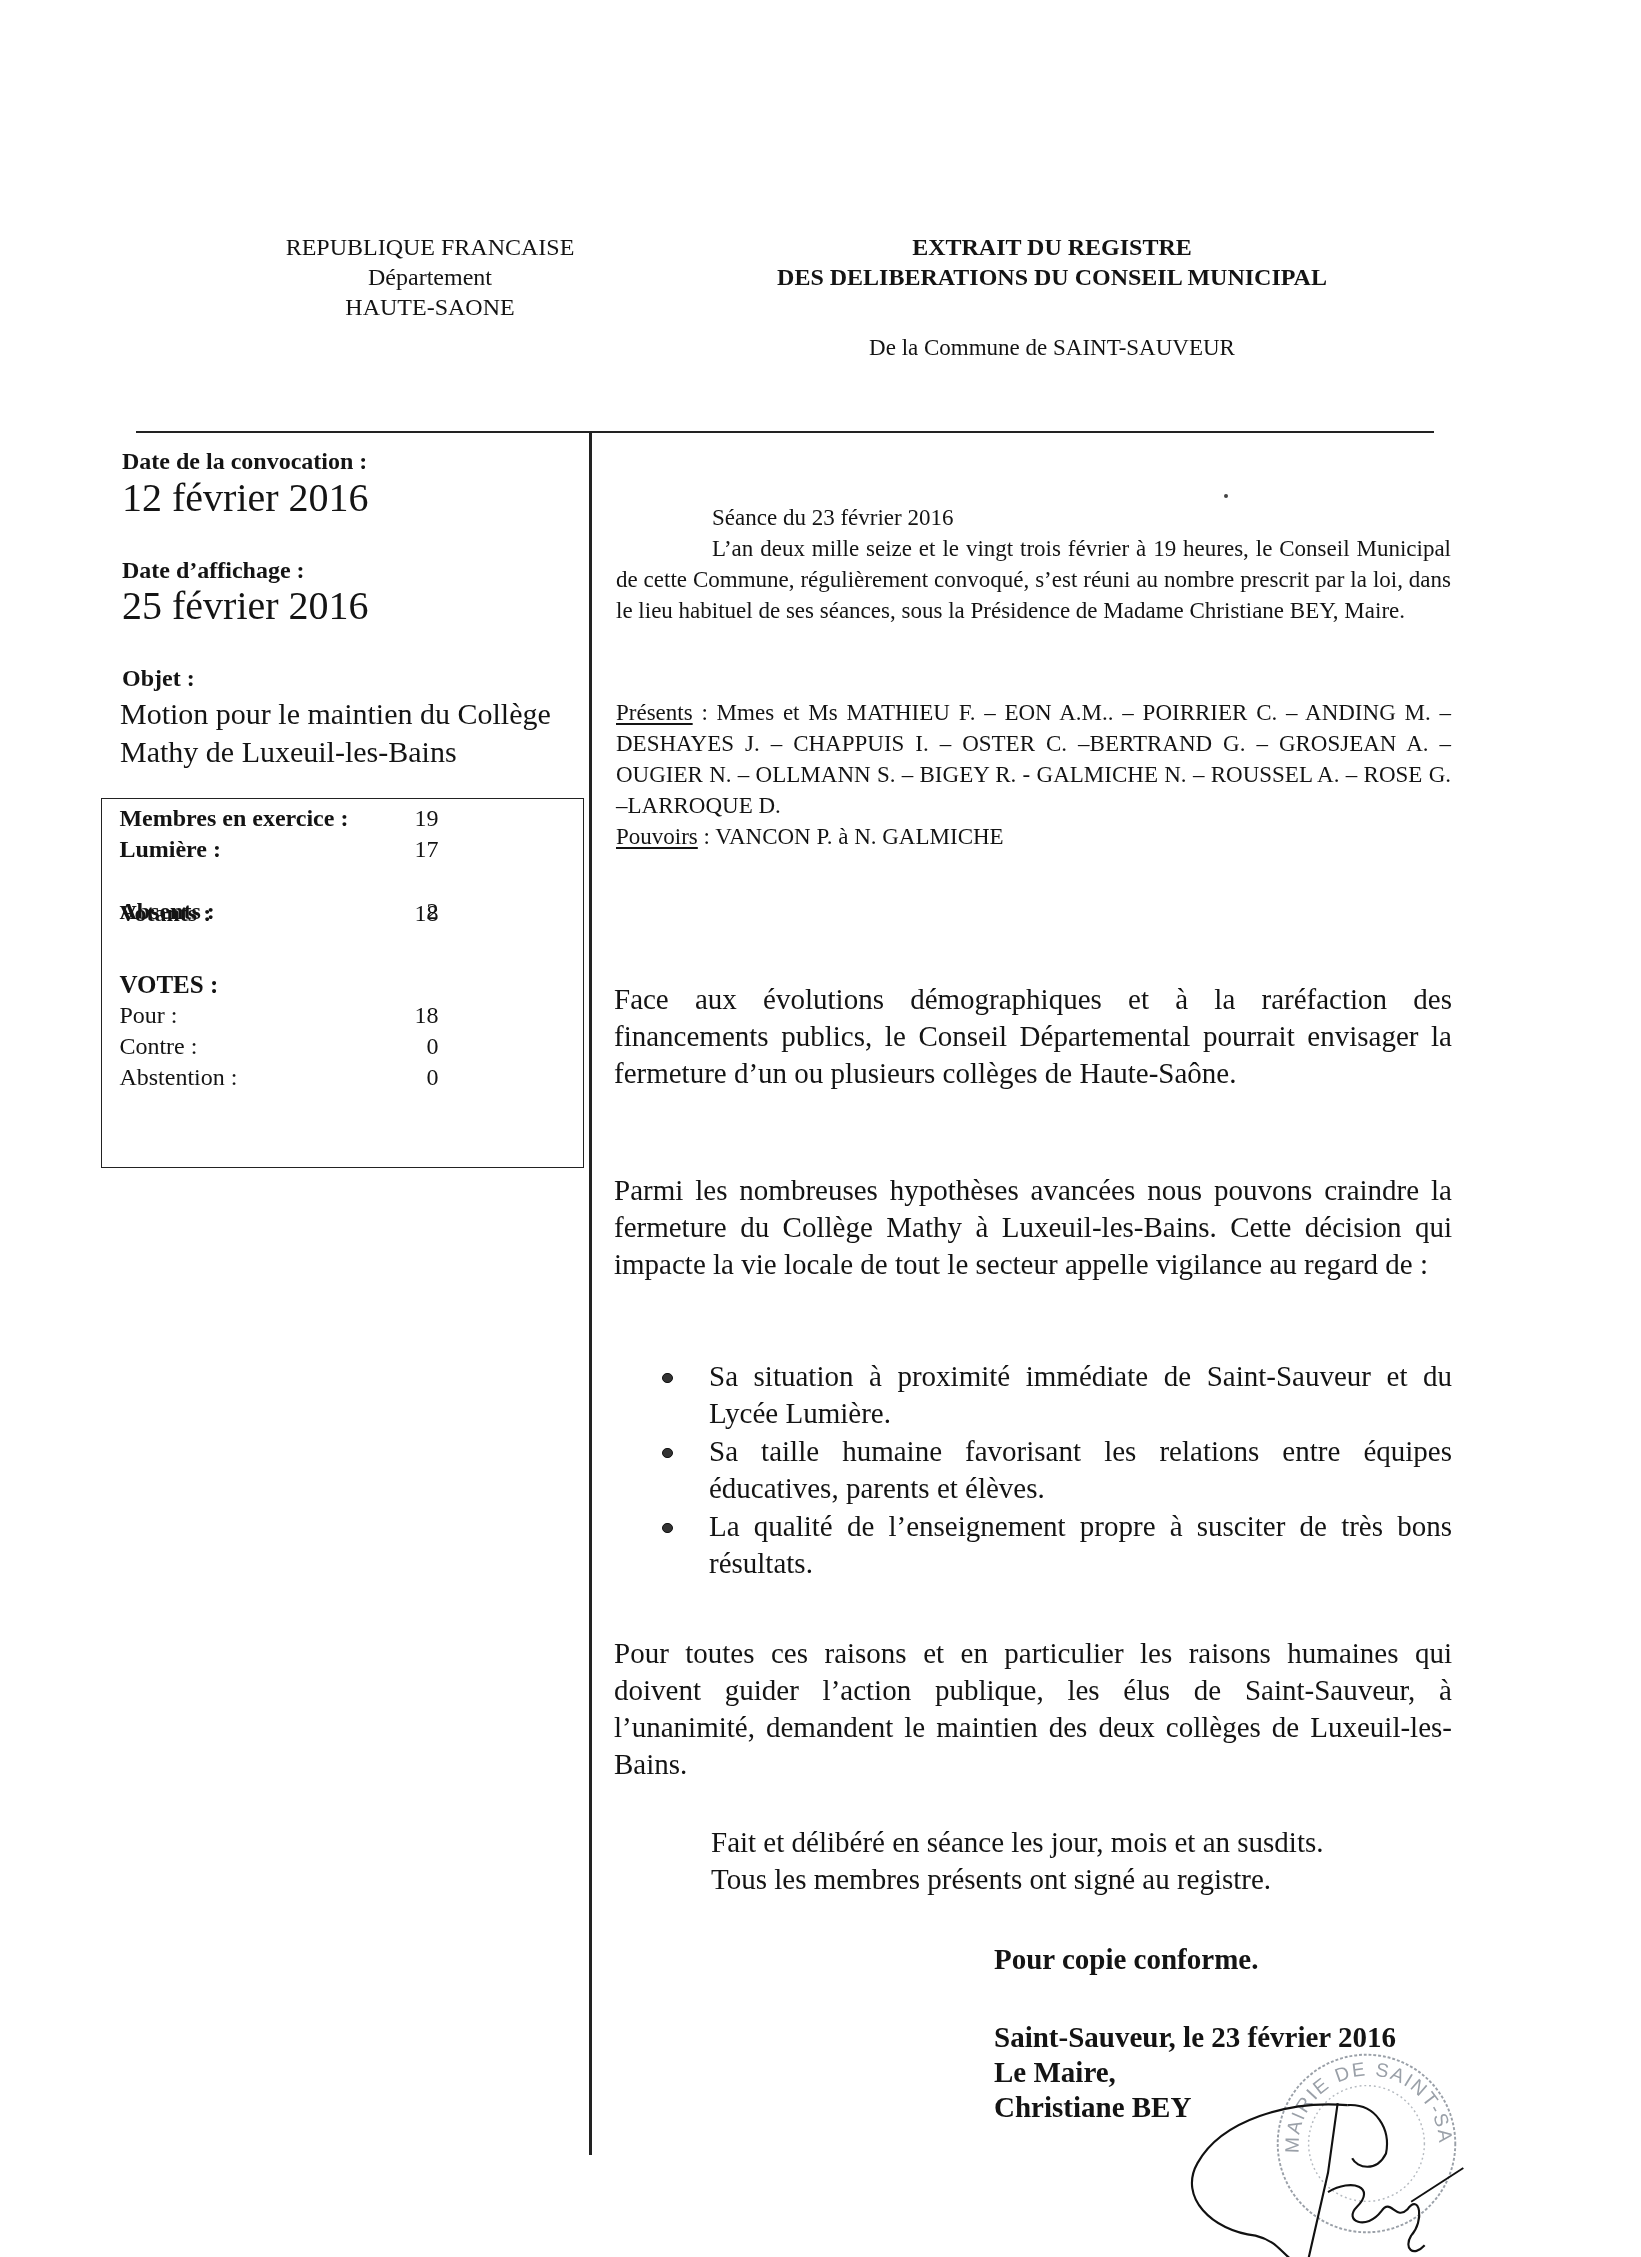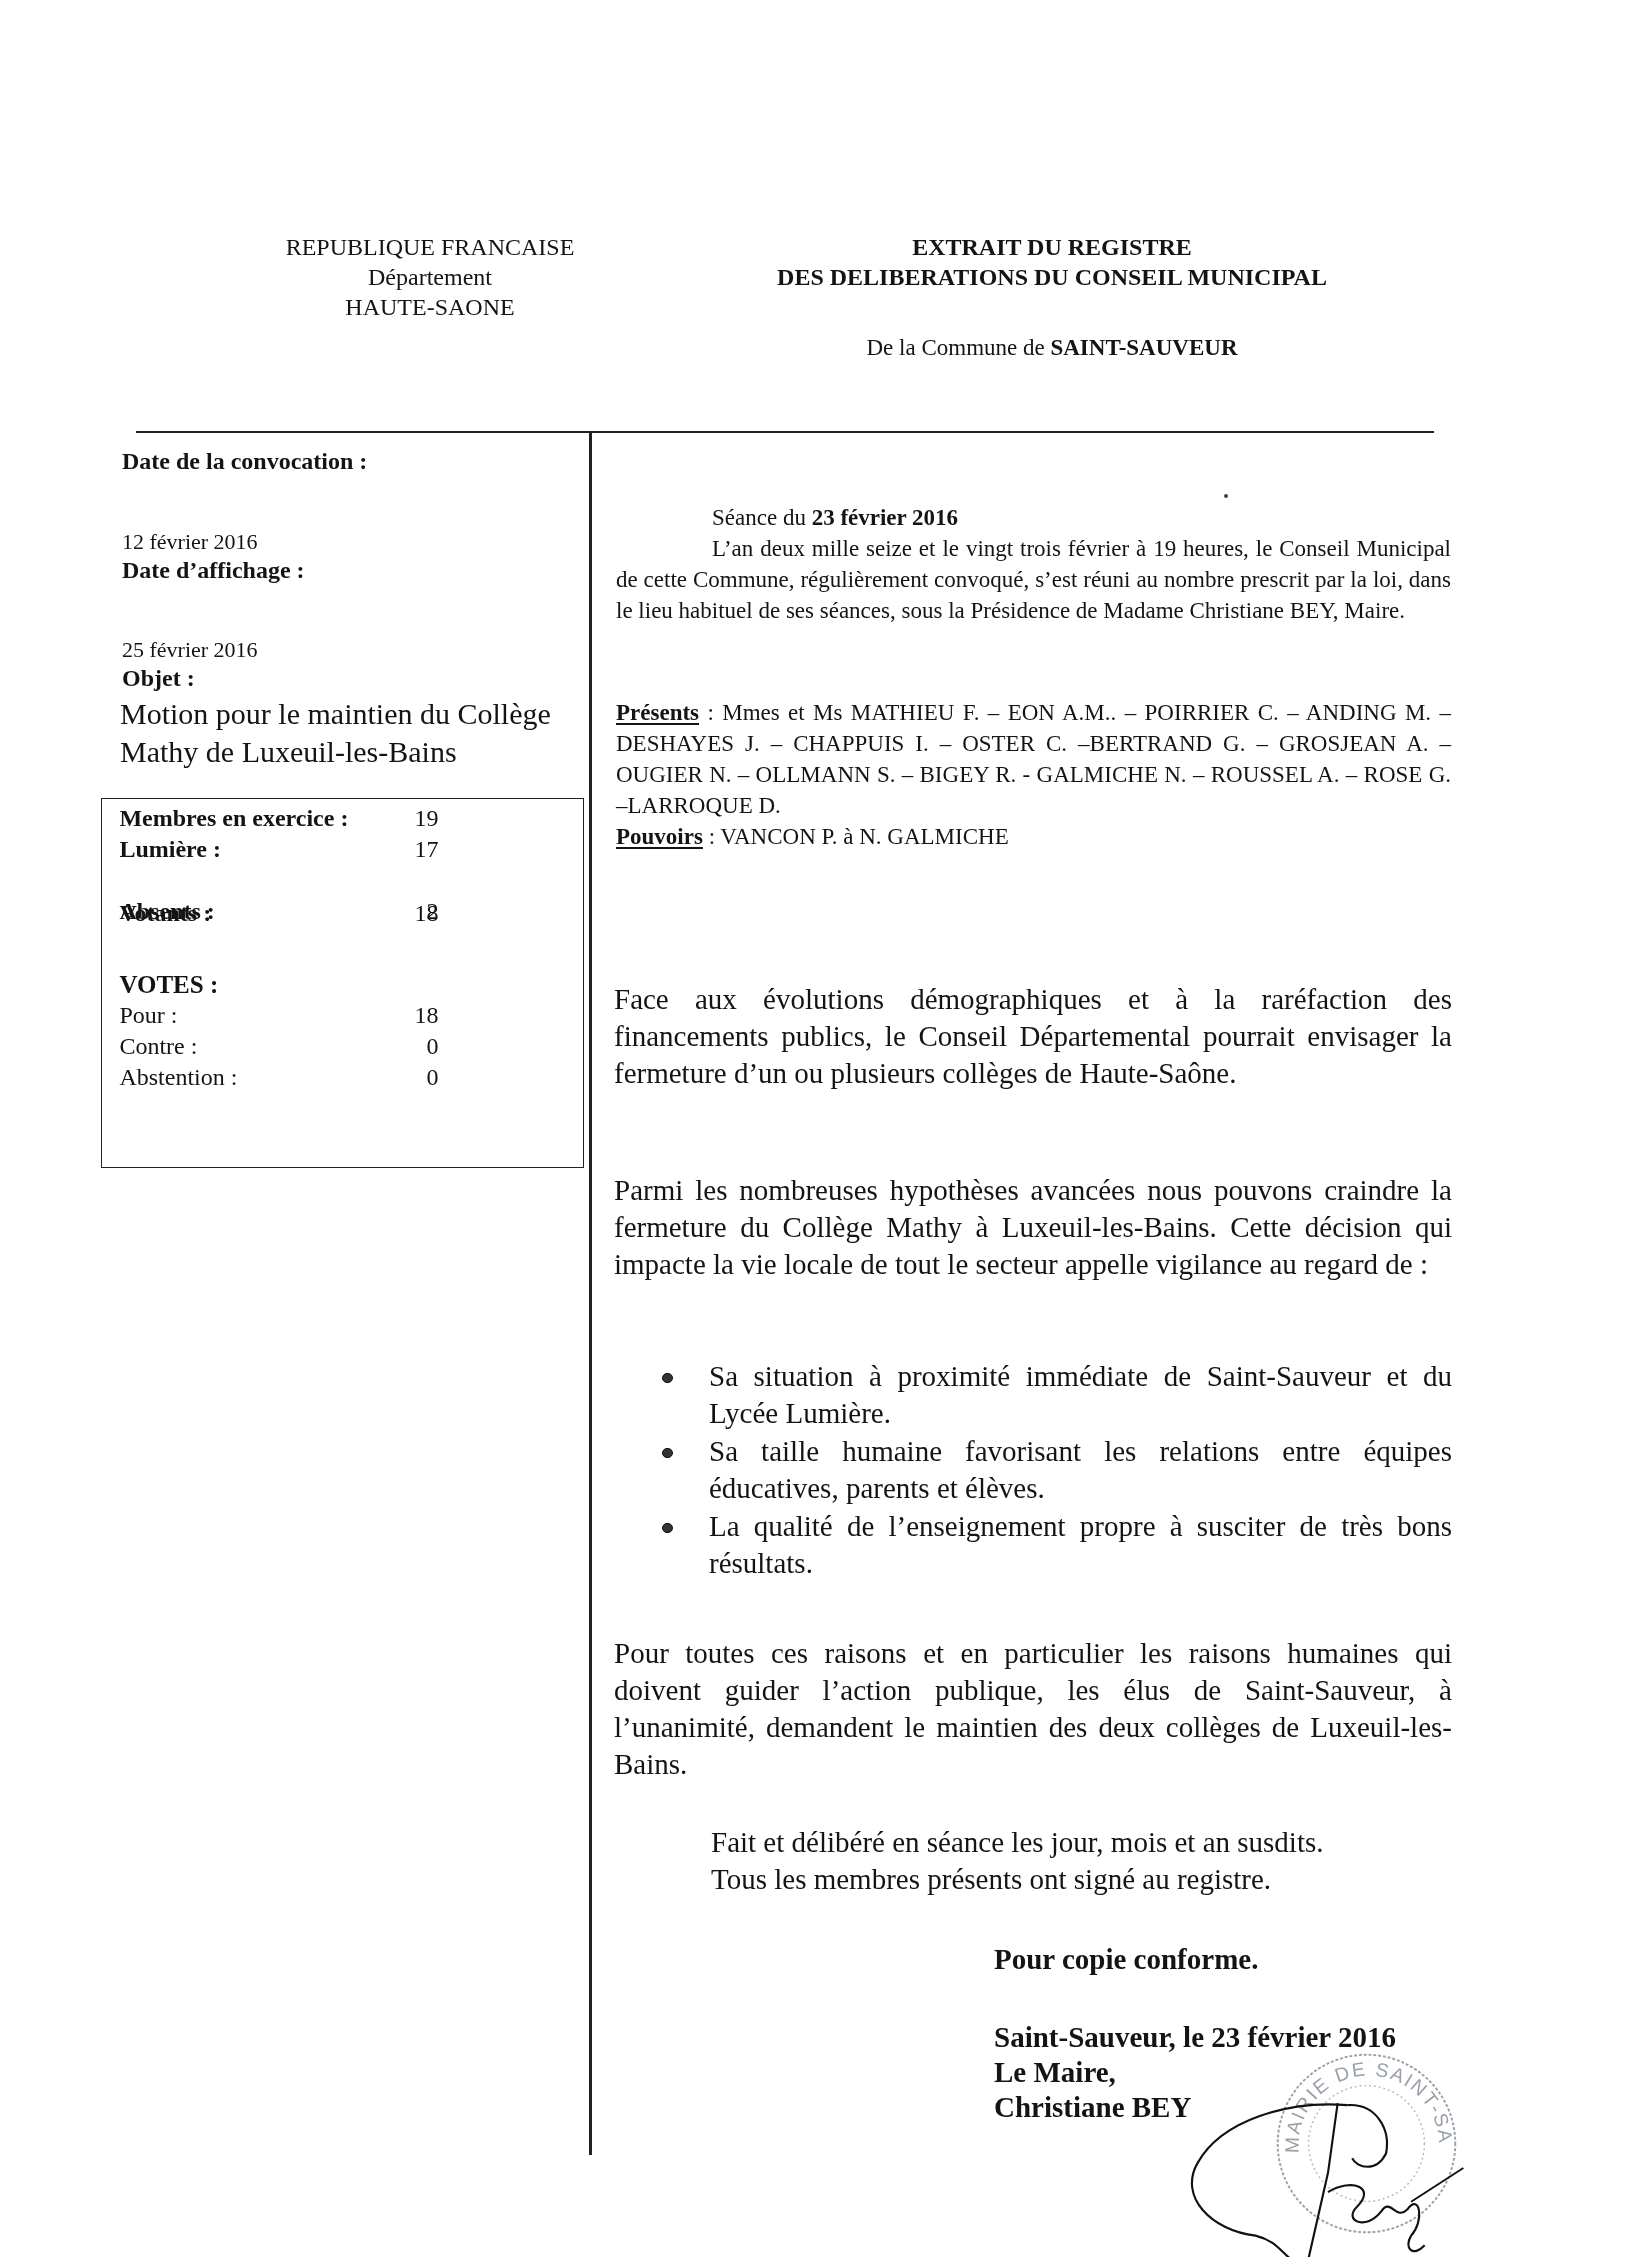--- a/index.html
+++ b/index.html
@@ -2,37 +2,37 @@
 <html><head>
   <meta charset="utf-8">
   <style>
     html, body { margin: 0; padding: 0; background: #ffffff; }
     body {
       width: 1641px; height: 2257px; position: relative; overflow: hidden;
       font-family: "Liberation Serif", "DejaVu Serif", serif;
       color: #141414;
     }
     .abs { position: absolute; }
-    .b { font-weight: bold; }
+    .b { font-weight: normal; }
     .u { text-decoration: underline; text-underline-offset: 2.9px; }
 
     
     #hdr-left { left: 261px; top: 232px; width: 338px; font-size: 24px; line-height: 30px; text-align: center; }
     
     #hdr-right { left: 714px; top: 232px; width: 676px; text-align: center; }
     #hdr-right .t { font-size: 24px; line-height: 30px; font-weight: bold; }
     #hdr-right .commune { margin-top: 41px; font-size: 23px; line-height: 29px; }
 
     
     #hrule { left: 136px; top: 431px; width: 1298px; height: 1.9px; background: #222; }
     #vrule { left: 589px; top: 433px; width: 2.9px; height: 1722px; background: #222; }
 
     
     .lbl { font-size: 24px; font-weight: bold; line-height: 29px; }
-    .val { font-size: 22px; line-height: 37px; margin-top: 44px; }
+    .val { font-size: 40px; line-height: 37px; }
     #conv-label { left: 122px; top: 447px; }
     #conv-value { left: 122px; top: 479px; }
     #aff-label { left: 122px; top: 556px; }
     #aff-value { left: 122px; top: 587px; text-align: right; }
     #obj-label { left: 122px; top: 664px; }
     #obj-value { left: 120px; top: 695px; width: 473px; font-size: 30px; line-height: 38px; }
 
     
     #stats-box {
       left: 101px; top: 798px; width: 483px; height: 370px;

